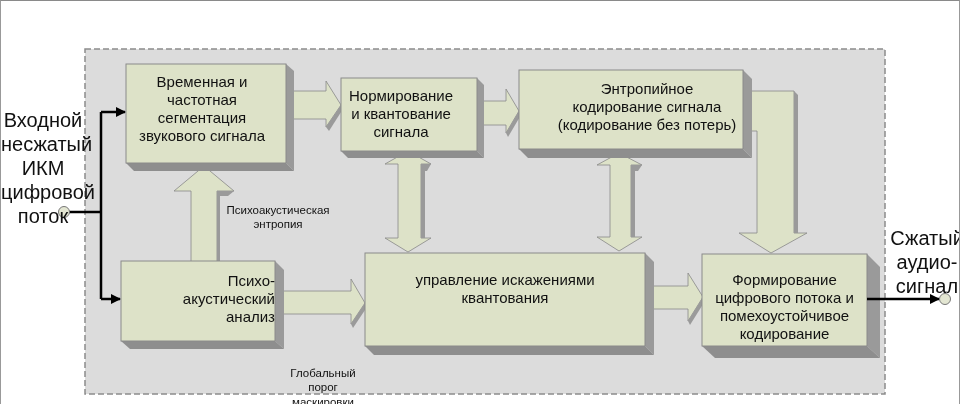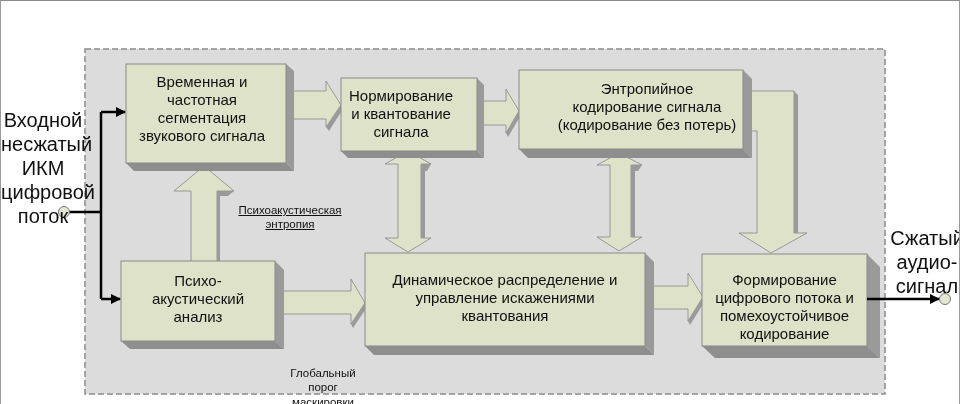--- a/index.html
+++ b/index.html
@@ -125,38 +125,37 @@
   <div class="lbl big" style="left:340px;top:86px;width:120px;">
     <div>Нормирование</div>
     <div>и квантование</div>
     <div>сигнала</div>
   </div>
   <div class="lbl big" style="left:518px;top:79px;width:256px;">
     <div>Энтропийное</div>
     <div>кодирование сигнала</div>
     <div>(кодирование без потерь)</div>
   </div>
-  <div class="lbl big" style="left:120px;top:271px;width:154px;">
+  <div class="lbl big" style="left:120px;top:271px;width:154px;text-align:right;">
     <div>Психо-</div>
     <div>акустический</div>
     <div>анализ</div>
   </div>
   <div class="lbl big" style="left:364px;top:270px;width:280px;">
-    <div>Динамическое распределение и</div>
     <div>управление искажениями</div>
     <div>квантования</div>
   </div>
   <div class="lbl big" style="left:701px;top:262px;width:165px;margin-top:8px;">
     <div>Формирование</div>
     <div>цифрового потока и</div>
     <div>помехоустойчивое</div>
     <div>кодирование</div>
   </div>
 
-  <div class="lbl small" style="left:224px;top:202px;width:130px;text-decoration:underline;">
+  <div class="lbl small" style="left:212px;top:202px;width:130px;">
     <div>Психоакустическая</div>
     <div>энтропия</div>
   </div>
   <div class="lbl small" style="left:282px;top:325px;width:80px;margin-top:40px;">
     <div>Глобальный</div>
     <div>порог</div>
     <div>маскировки</div>
   </div>
 </div>
 

